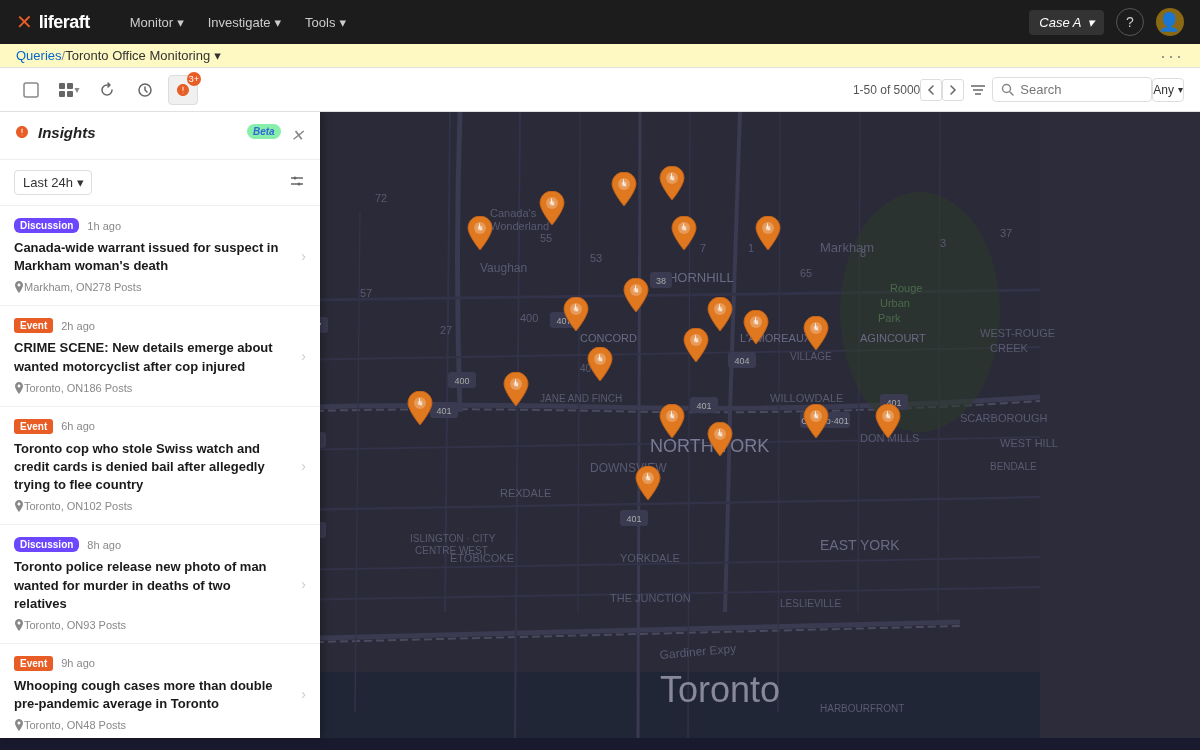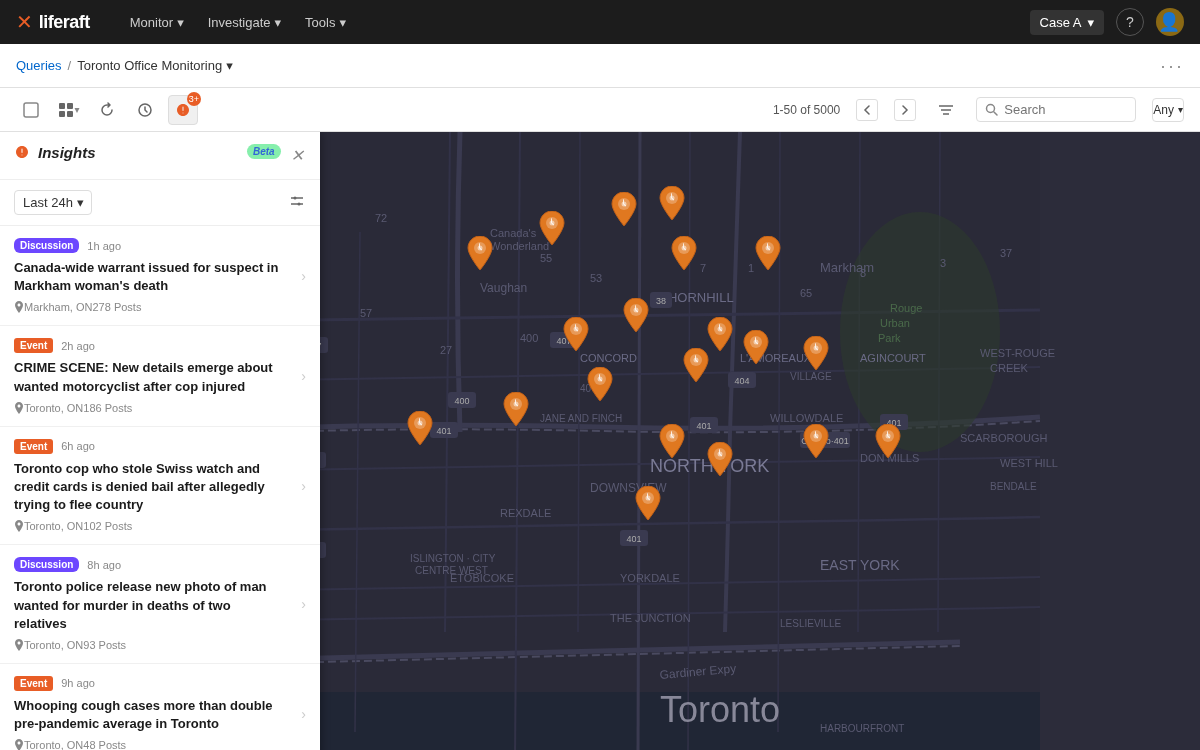--- a/index.html
+++ b/index.html
@@ -55,20 +55,21 @@
     }
     .case-selector {
       display: flex;
       align-items: center;
       gap: 6px;
       background: #333;
       padding: 5px 10px;
       border-radius: 4px;
       cursor: pointer;
       font-size: 13px;
+      font-style: italic;
     }
     .help-btn, .user-avatar {
       width: 28px;
       height: 28px;
       border-radius: 50%;
       display: flex;
       align-items: center;
       justify-content: center;
       cursor: pointer;
     }
@@ -77,26 +78,25 @@
       color: #ccc;
       font-size: 14px;
     }
     .user-avatar {
       background: #8B6914;
       overflow: hidden;
     }
 
     
     .breadcrumb-bar {
-      background: #ffffff;
-      height: 44px;
+      background: #fef9c3;
+      height: 24px;
       display: flex;
       align-items: center;
       padding: 0 16px;
-      gap: 6px;
       border-bottom: 1px solid #e0e0e0;
       position: relative;
       z-index: 100;
     }
     .breadcrumb-link {
       color: #0066cc;
       font-size: 13px;
       cursor: pointer;
     }
     .breadcrumb-sep { color: #888; font-size: 13px; }
@@ -152,21 +152,21 @@
       height: 14px;
       border-radius: 50%;
       display: flex;
       align-items: center;
       justify-content: center;
     }
     .toolbar-right {
       margin-left: auto;
       display: flex;
       align-items: center;
-      gap: 16px;
+      gap: 0;
     }
     .page-info {
       font-size: 12px;
       color: #555;
       display: flex;
       align-items: center;
       gap: 4px;
     }
     .page-nav-btn {
       width: 22px;

